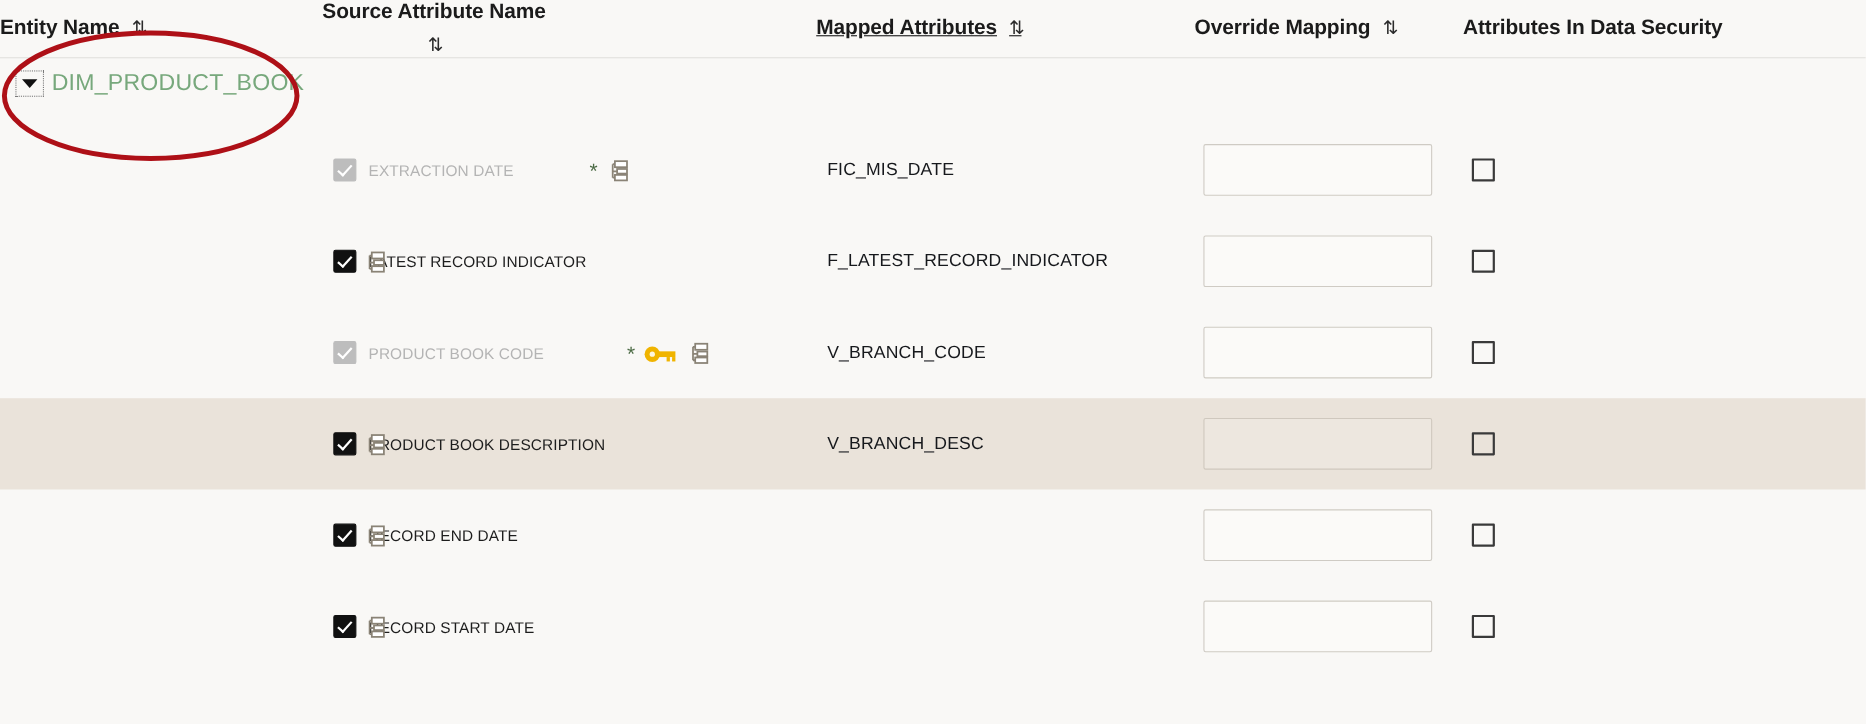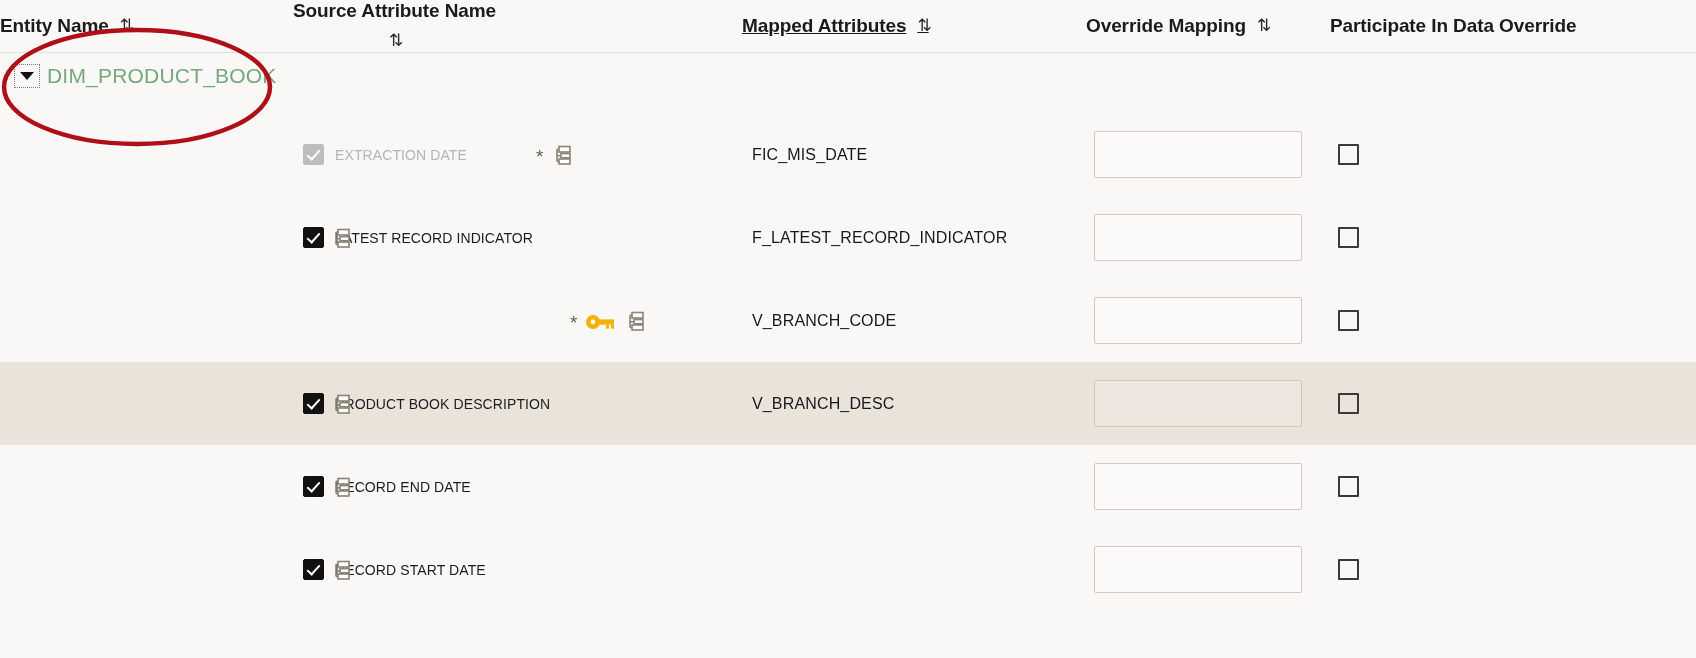--- a/index.html
+++ b/index.html
@@ -229,21 +229,21 @@
     </div>
     <div class="th" style="left:742px;text-decoration:underline;">
       <span>Mapped Attributes</span>
       <span class="sort-icon">⇅</span>
     </div>
     <div class="th" style="left:1086px;">
       <span>Override Mapping</span>
       <span class="sort-icon">⇅</span>
     </div>
     <div class="th" style="left:1330px;">
-      <span>Participate In Data Override</span>
+      <span>Attributes In Data Security</span>
     </div>
   </div>
 
   <div class="entity-row">
     <div class="entity-cell">
       <span class="tree-toggle">
         <span class="tri-down"></span>
       </span>
       <span class="entity-name" style="color: rgb(119, 168, 124);">DIM_PRODUCT_BOOK</span>
     </div>
@@ -295,20 +295,24 @@
           <span>F_LATEST_RECORD_INDICATOR</span>
         </div>
         <div class="cell ovr-cell">
           <input class="ovr-input" type="text" value="" style="">
         </div>
         <div class="cell sec-cell">
           <span class="cb empty"></span>
         </div>
       </div>
       <div class="row">
+        <div class="cell src-cell">
+          <span class="cb checked disabled"></span>
+          <span class="src-label disabled">PRODUCT BOOK CODE</span>
+        </div>
         <div class="marks" style="left:570px;">
           <span class="asterisk">*</span>
           <span class="key-icon">
             <svg width="30" height="18" viewBox="0 0 30 18">
               <circle cx="8" cy="9" r="7" fill="#F0B400"></circle>
               <circle cx="8" cy="9" r="2.4" fill="#fdf6e0"></circle>
               <rect x="13" y="6.4" width="16" height="5.2" fill="#F0B400"></rect>
               <rect x="21" y="11.6" width="3" height="4" fill="#F0B400"></rect>
               <rect x="26" y="11.6" width="3" height="4" fill="#F0B400"></rect>
             </svg>

